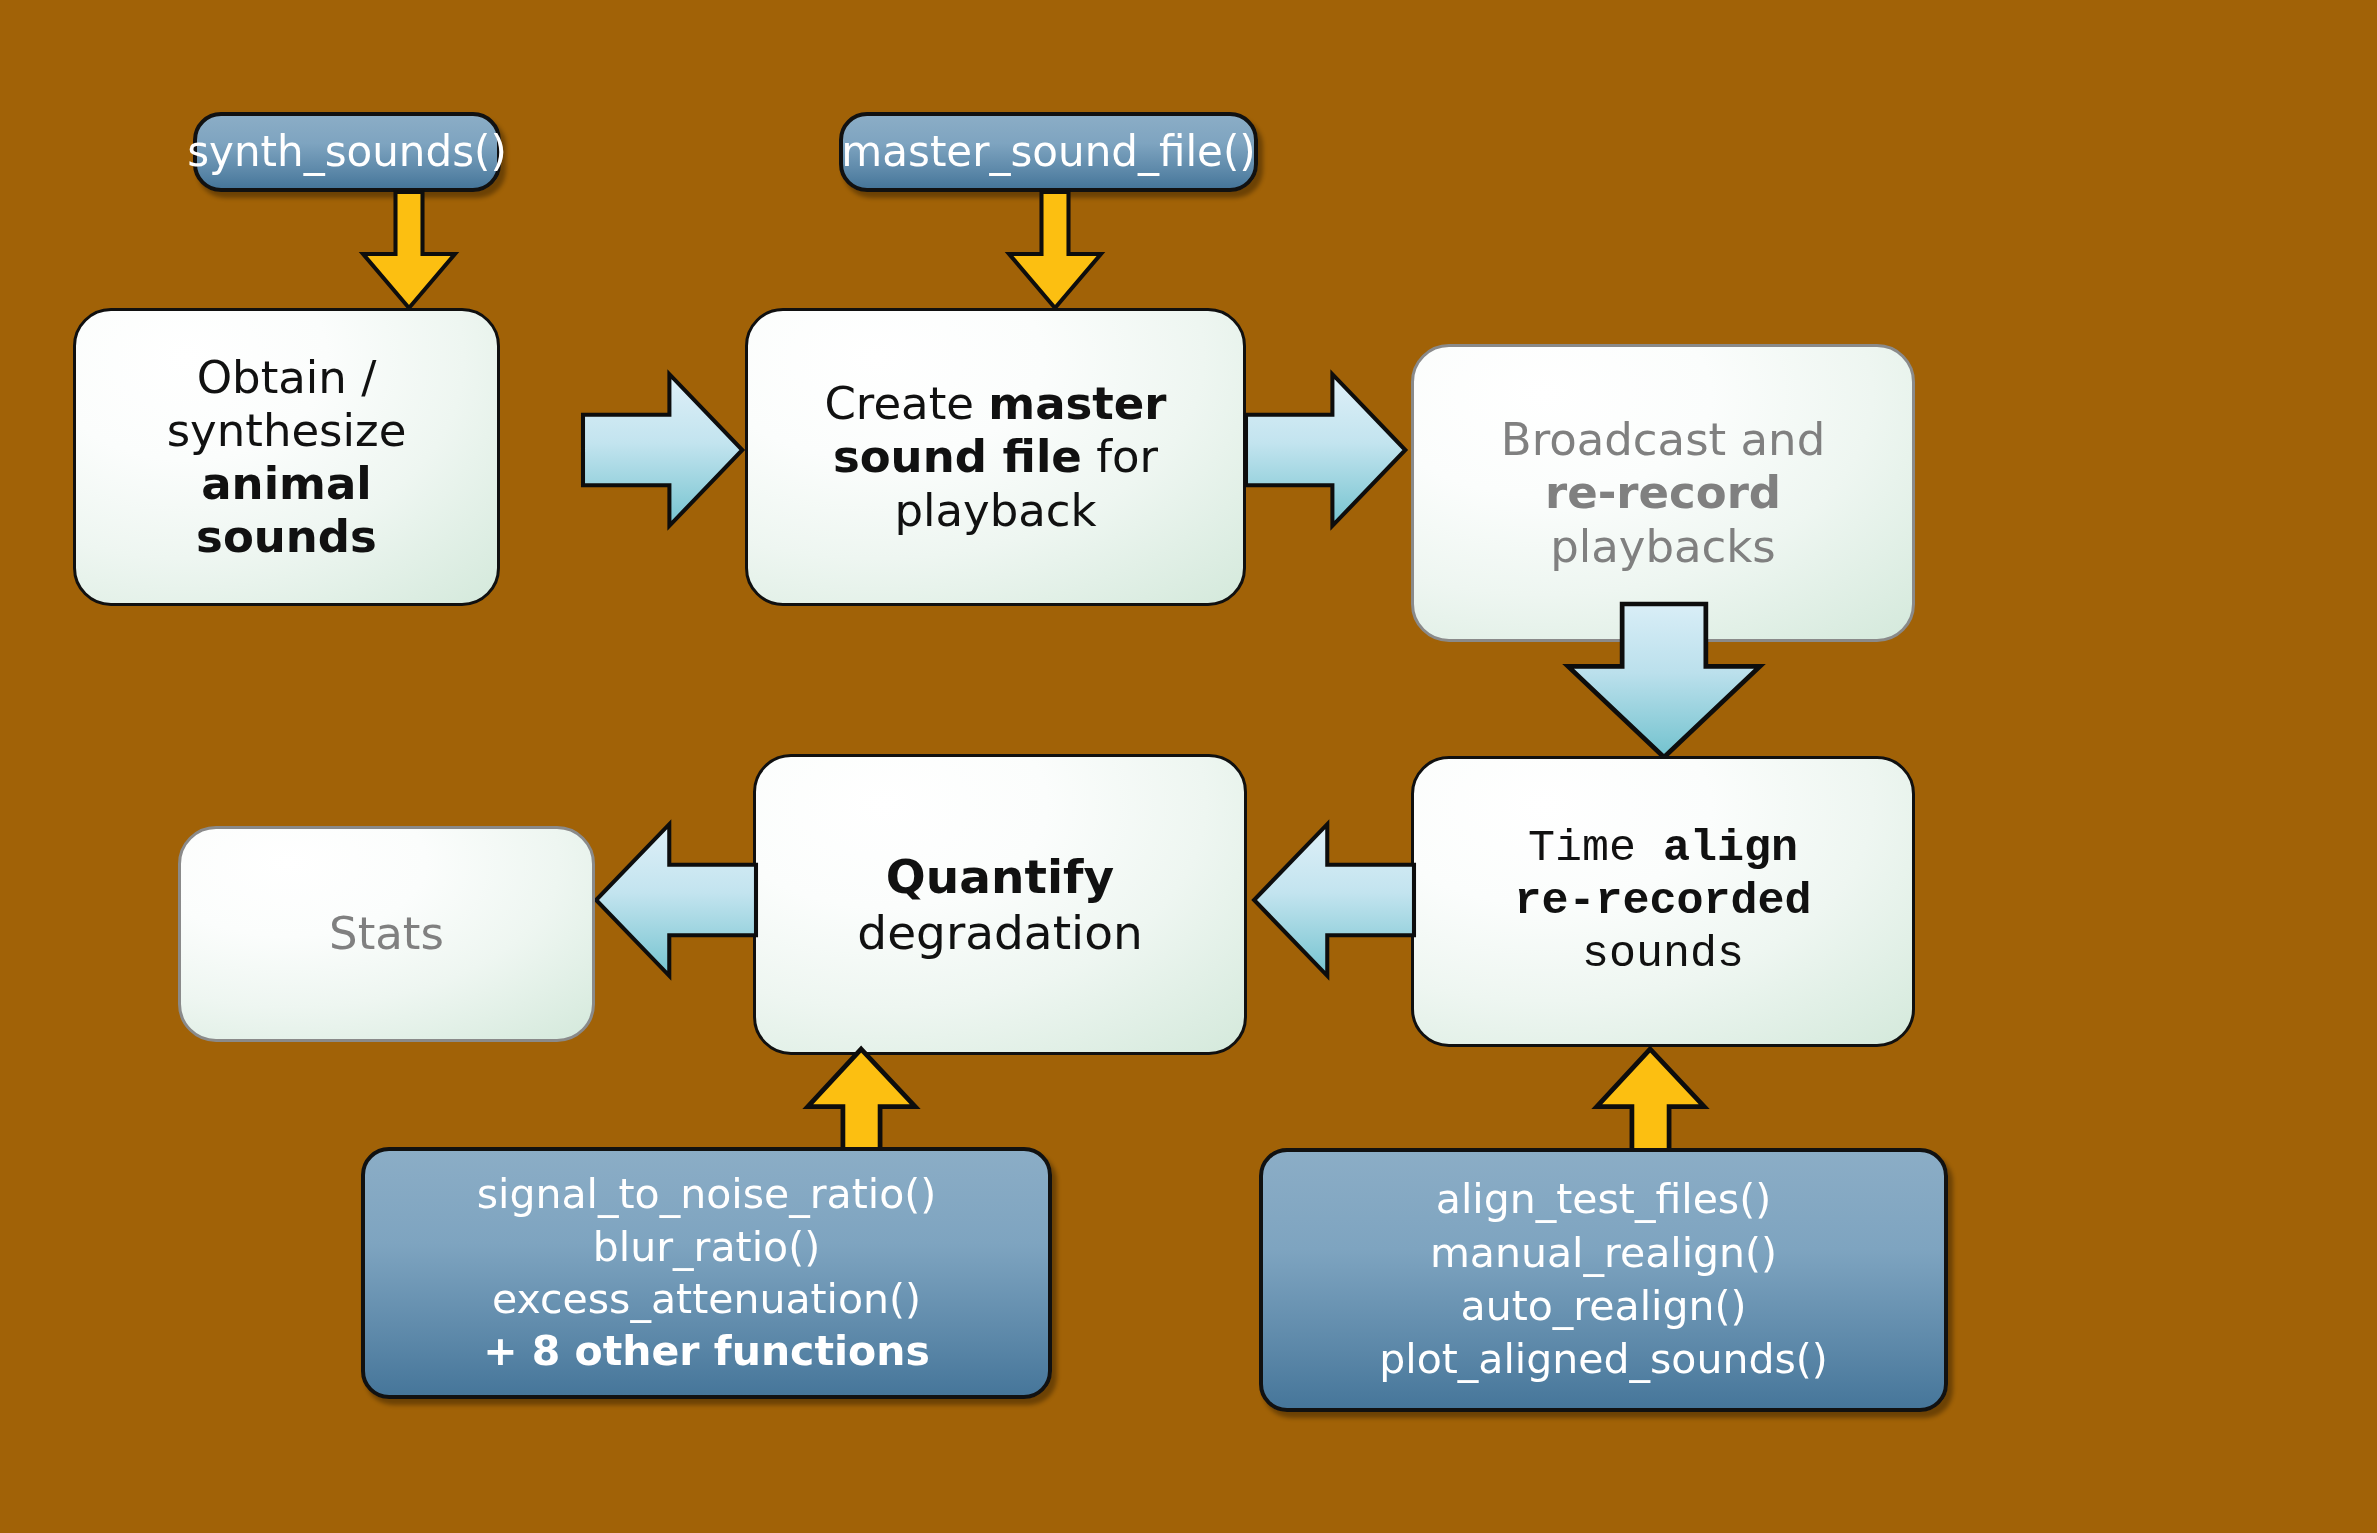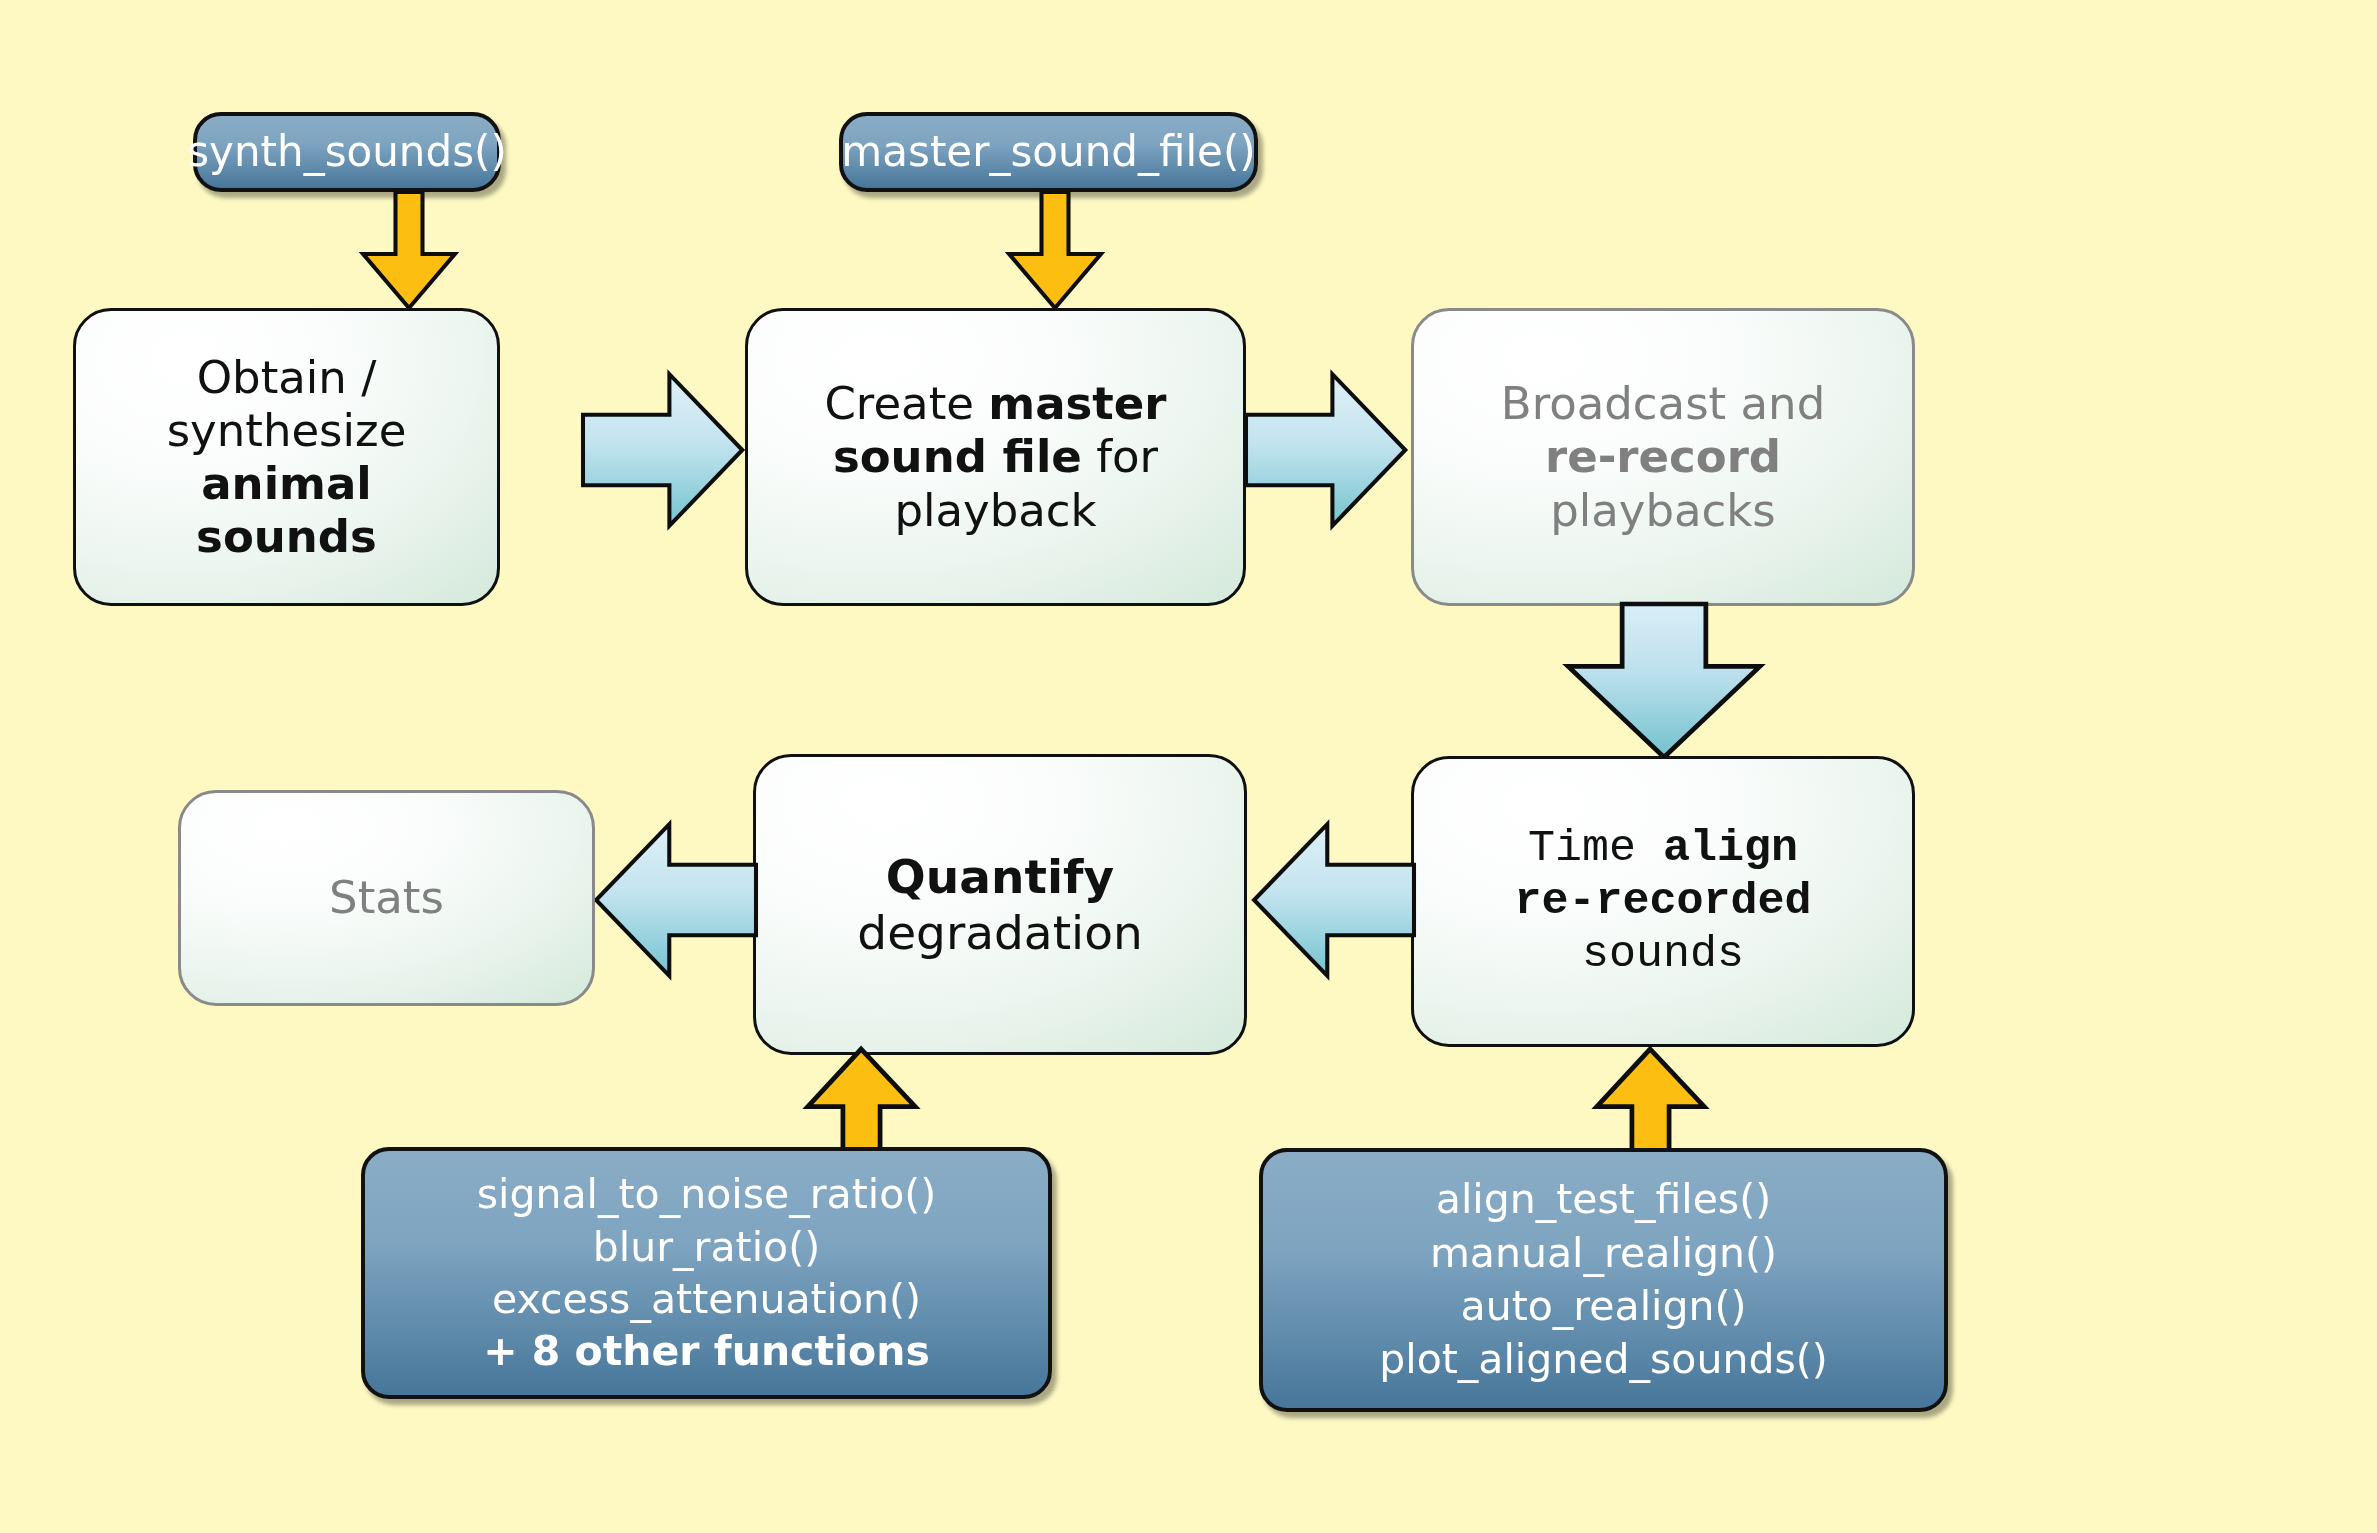--- a/index.html
+++ b/index.html
@@ -4,21 +4,21 @@
 <style>
   html,body{margin:0;padding:0;background:#ffffff;}
   body{
     font-family:"DejaVu Sans","Liberation Sans",sans-serif;
     -webkit-font-smoothing:antialiased;
   }
   #stage{
     position:relative;
     width:2377px;
     height:1533px;
-    background:#fef9c3;
+    background:#a16207;
     overflow:hidden;
   }
 
   
   .box{
     position:absolute;
     box-sizing:border-box;
     display:flex;
     align-items:center;
     justify-content:center;
@@ -41,20 +41,21 @@
   .procbox{
     border-radius:38px;
     border:3.4px solid #101010;
     background:
       radial-gradient(120% 125% at 26% 16%, #ffffff 0%, #fbfdfc 28%, #eef6f1 55%, #d6eadd 88%, #cbe4d5 100%);
     color:#111111;
   }
   .procbox.muted{
     border-color:#8a8a8a;
     color:#808080;
+    margin-top:36px;
   }
   .procbox .ln{display:block;}
   .procbox .b{font-weight:bold;}
 
   
   .arrow{position:absolute;}
   .arrow svg{display:block;width:100%;height:100%;overflow:visible;}
 </style>
 </head>
 <body>

